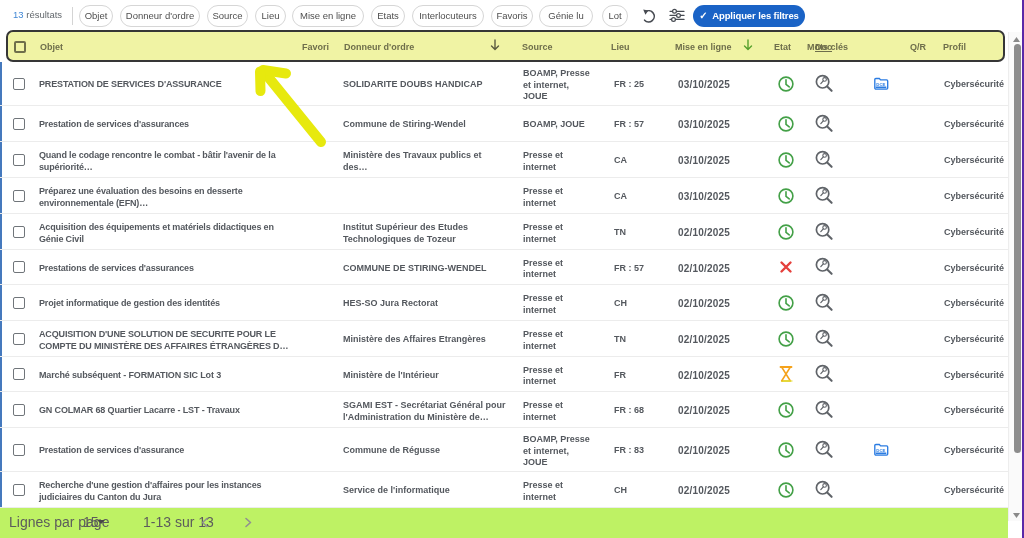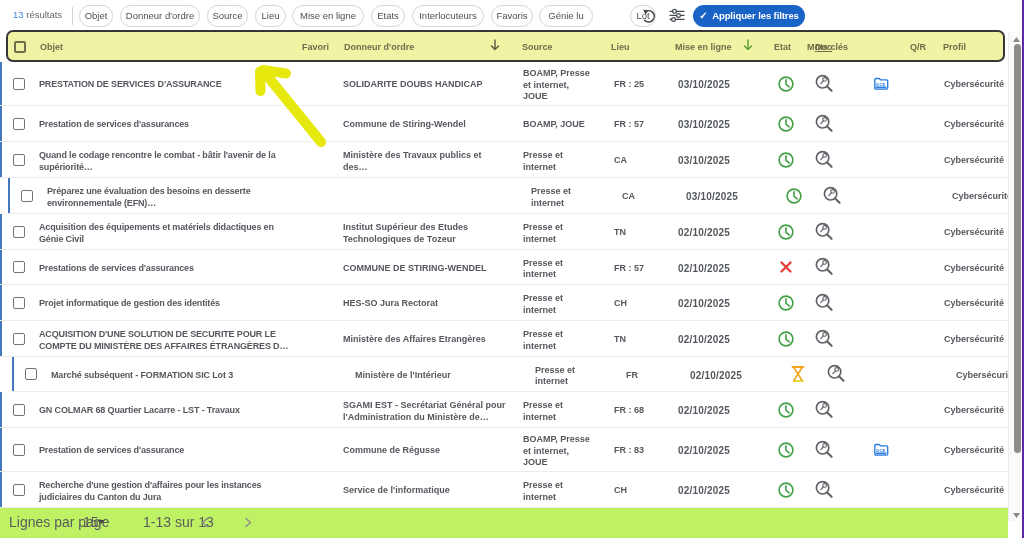--- a/index.html
+++ b/index.html
@@ -62,21 +62,21 @@
     <div class="tdiv"></div>
     <div class="chip" style="left:79px;width:34px;">Objet</div>
     <div class="chip" style="left:120px;width:80px;">Donneur d'ordre</div>
     <div class="chip" style="left:207px;width:41px;">Source</div>
     <div class="chip" style="left:255px;width:31px;">Lieu</div>
     <div class="chip" style="left:292px;width:72px;">Mise en ligne</div>
     <div class="chip" style="left:371px;width:34px;">Etats</div>
     <div class="chip" style="left:412px;width:72px;">Interlocuteurs</div>
     <div class="chip" style="left:491px;width:42px;">Favoris</div>
     <div class="chip" style="left:539px;width:54px;">Génie lu</div>
-    <div class="chip" style="left:630px;width:26px;">Lot</div>
+    <div class="chip" style="left:602px;width:26px;">Lot</div>
     <svg class="abs" style="left:641px;top:8px;" width="16" height="16" viewBox="0 0 16 16">
       <path d="M4.6 3.6 A5.6 5.6 0 1 1 3.6 12.2" fill="none" stroke="#474b52" stroke-width="1.6" stroke-linecap="round"></path>
       <path d="M2.2 1.6 L7.4 2.4 L4.4 6.8 Z" fill="#474b52"></path>
     </svg>
     <svg class="abs" style="left:669px;top:8px;" width="16" height="16" viewBox="0 0 16 16">
       <g stroke="#474b52" stroke-width="1.25" stroke-linecap="round" fill="none">
         <line x1="1" y1="3.3" x2="15" y2="3.3"></line>
           <line x1="1" y1="7.4" x2="15" y2="7.4"></line>
           <line x1="1" y1="11.4" x2="15" y2="11.4"></line>
         <circle cx="5.5" cy="3.3" r="1.9" fill="#fff"></circle>
@@ -164,21 +164,21 @@
           <path d="M10 5.8 V10.3 L13.2 12.9" fill="none" stroke="#43a047" stroke-width="1.6" stroke-linecap="round"></path>
         </svg>
         <svg class="ic mots" width="22" height="22" viewBox="0 0 22 22">
           <circle cx="9.6" cy="8.8" r="6.2" fill="none" stroke="#5f6368" stroke-width="1.7"></circle>
           <line x1="14.2" y1="13.6" x2="18.6" y2="17.8" stroke="#5f6368" stroke-width="2.1" stroke-linecap="round"></line>
           <circle cx="11.6" cy="6.4" r="1.8" fill="none" stroke="#5f6368" stroke-width="1.1"></circle>
           <line x1="10.3" y1="7.9" x2="7.8" y2="10.6" stroke="#5f6368" stroke-width="1.2" stroke-linecap="round"></line>
         </svg>
         <div class="cell prof">Cybersécurité</div>
       </div>
-    <div class="row" style="height:36px;margin-left:8px;">
+    <div class="row" style="height:36px;">
         <div class="cb"></div>
         <div class="cell obj">Préparez une évaluation des besoins en desserte<br>environnementale (EFN)…</div>
         <div class="cell src">Presse et<br>internet</div>
         <div class="cell lieu">CA</div>
         <div class="cell date">03/10/2025</div>
         <svg class="ic etat" width="20" height="20" viewBox="0 0 20 20">
           <circle cx="10" cy="10" r="6.9" fill="none" stroke="#43a047" stroke-width="1.6"></circle>
           <path d="M10 5.8 V10.3 L13.2 12.9" fill="none" stroke="#43a047" stroke-width="1.6" stroke-linecap="round"></path>
         </svg>
         <svg class="ic mots" width="22" height="22" viewBox="0 0 22 22">
@@ -257,21 +257,21 @@
           <path d="M10 5.8 V10.3 L13.2 12.9" fill="none" stroke="#43a047" stroke-width="1.6" stroke-linecap="round"></path>
         </svg>
         <svg class="ic mots" width="22" height="22" viewBox="0 0 22 22">
           <circle cx="9.6" cy="8.8" r="6.2" fill="none" stroke="#5f6368" stroke-width="1.7"></circle>
           <line x1="14.2" y1="13.6" x2="18.6" y2="17.8" stroke="#5f6368" stroke-width="2.1" stroke-linecap="round"></line>
           <circle cx="11.6" cy="6.4" r="1.8" fill="none" stroke="#5f6368" stroke-width="1.1"></circle>
           <line x1="10.3" y1="7.9" x2="7.8" y2="10.6" stroke="#5f6368" stroke-width="1.2" stroke-linecap="round"></line>
         </svg>
         <div class="cell prof">Cybersécurité</div>
       </div>
-    <div class="row" style="height:35px;margin-left:12px;">
+    <div class="row" style="height:35px;">
         <div class="cb"></div>
         <div class="cell obj">Marché subséquent - FORMATION SIC Lot 3</div>
         <div class="cell don">Ministère de l'Intérieur</div>
         <div class="cell src">Presse et<br>internet</div>
         <div class="cell lieu">FR</div>
         <div class="cell date">02/10/2025</div>
         <svg class="ic etat" width="20" height="20" viewBox="0 0 20 20">
           <path d="M4.5 3 H15.5" stroke="#f5a21b" stroke-width="1.8" stroke-linecap="round"></path>
           <path d="M5.8 17 H14.2" stroke="#e3ce2d" stroke-width="1.8" stroke-linecap="round"></path>
           <path d="M6 3.6 L14 16.4 M14 3.6 L6 16.4" stroke="#f5a21b" stroke-width="1.7" stroke-linecap="round"></path>

